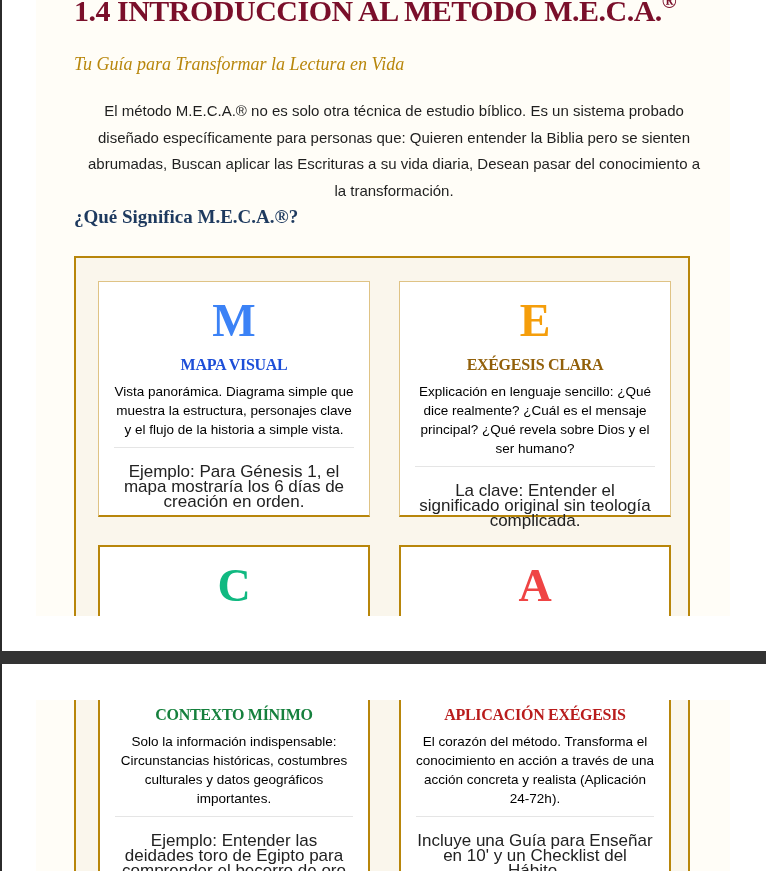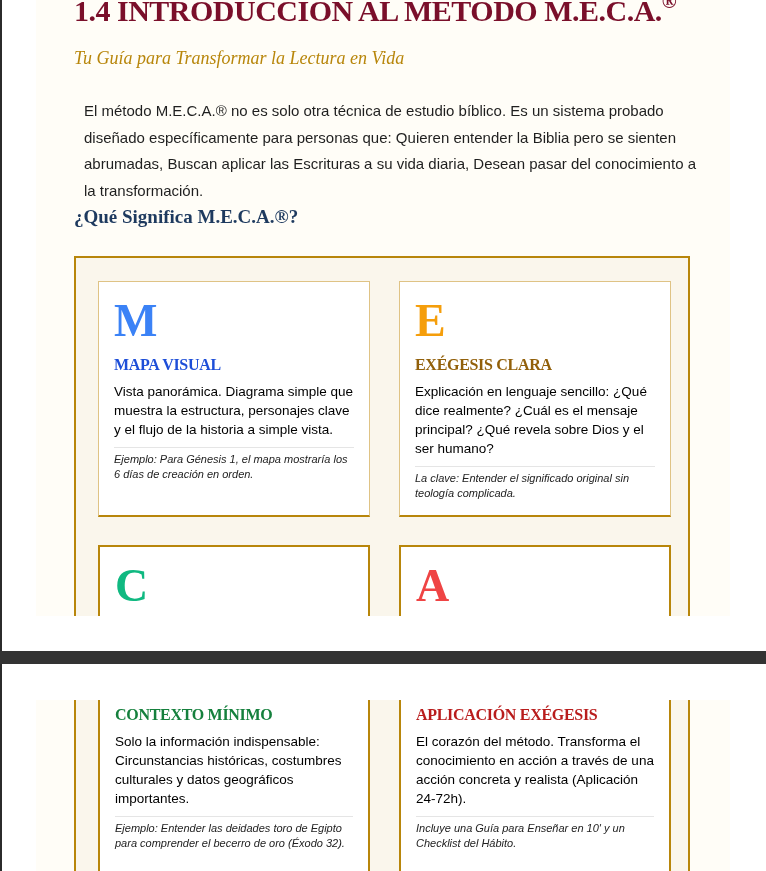--- a/index.html
+++ b/index.html
@@ -7,34 +7,35 @@
     width: 766px; height: 871px; overflow: hidden;
     background: #ffffff; position: relative;
     font-family: "Liberation Sans", "DejaVu Sans", sans-serif;
   }
   .win-edge { position: absolute; left: 0; top: 0; width: 2px; height: 871px; background: #2b2b2b; }
   .page-gap { position: absolute; left: 0; top: 651px; width: 766px; height: 13px; background: #333333; }
 
   .sheet {
     position: absolute; left: 36px; width: 694px; overflow: hidden;
     background: #fffdf7;
+    text-align: center;
   }
   .sheet.top { top: 0; height: 616px; }
   .sheet.bottom { top: 700px; height: 171px; }
 
   
   .title {
     position: absolute; left: 38px; top: -8px; margin: 0;
     font-family: "Liberation Serif", "DejaVu Serif", serif;
     font-weight: bold; font-size: 30px; letter-spacing: -0.5px;
     color: #7a0f2a; white-space: nowrap;
   }
   .title sup { font-size: 20px; position: relative; top: -2px; }
   .subtitle {
-    position: absolute; left: 38px; top: 48px; margin: 0;
+    position: absolute; left: 38px; top: 54px; margin: 0;
     font-family: "Liberation Serif", "DejaVu Serif", serif;
     font-style: italic; font-size: 18px; color: #b8860b; white-space: nowrap;
   }
   .intro {
     position: absolute; left: 38px; top: 88px; width: 620px; margin: 10px;
     font-size: 15px; line-height: 26.5px; color: #1f1f1f;
   }
   .section-heading {
     position: absolute; left: 38px; top: 206px; margin: 0;
     font-family: "Liberation Serif", "DejaVu Serif", serif;
@@ -64,22 +65,22 @@
     font-family: "Liberation Serif", "DejaVu Serif", serif;
     font-weight: bold; font-size: 46px; line-height: 50px; height: 50px; margin: 0;
   }
   .card-title {
     font-family: "Liberation Serif", "DejaVu Serif", serif;
     font-weight: bold; font-size: 16px; margin: 10px 0 8px 0; letter-spacing: -0.3px;
     white-space: nowrap;
   }
   .card-desc { font-size: 13.5px; line-height: 19px; color: #000000; margin: 0; }
   .card-note {
-    font-size: 11px; line-height: 15px; font-style: italic; color: #222;
-    margin: 8px 0 0 0; padding-top: 4px; border-top: 1px solid #e5e5e5;
+    font-size: 17px; line-height: 15px; color: #222;
+    margin: 8px 0 0 0; padding-top: 16px; border-top: 1px solid #e5e5e5;
   }
 </style>
 </head>
 <body>
 
 <div class="win-edge"></div>
 
 <div class="sheet top">
   <h1 class="title"><span>1.4 INTRODUCCIÓN AL MÉTODO M.E.C.A.</span><sup>®</sup></h1>
   <p class="subtitle">Tu Guía para Transformar la Lectura en Vida</p>

